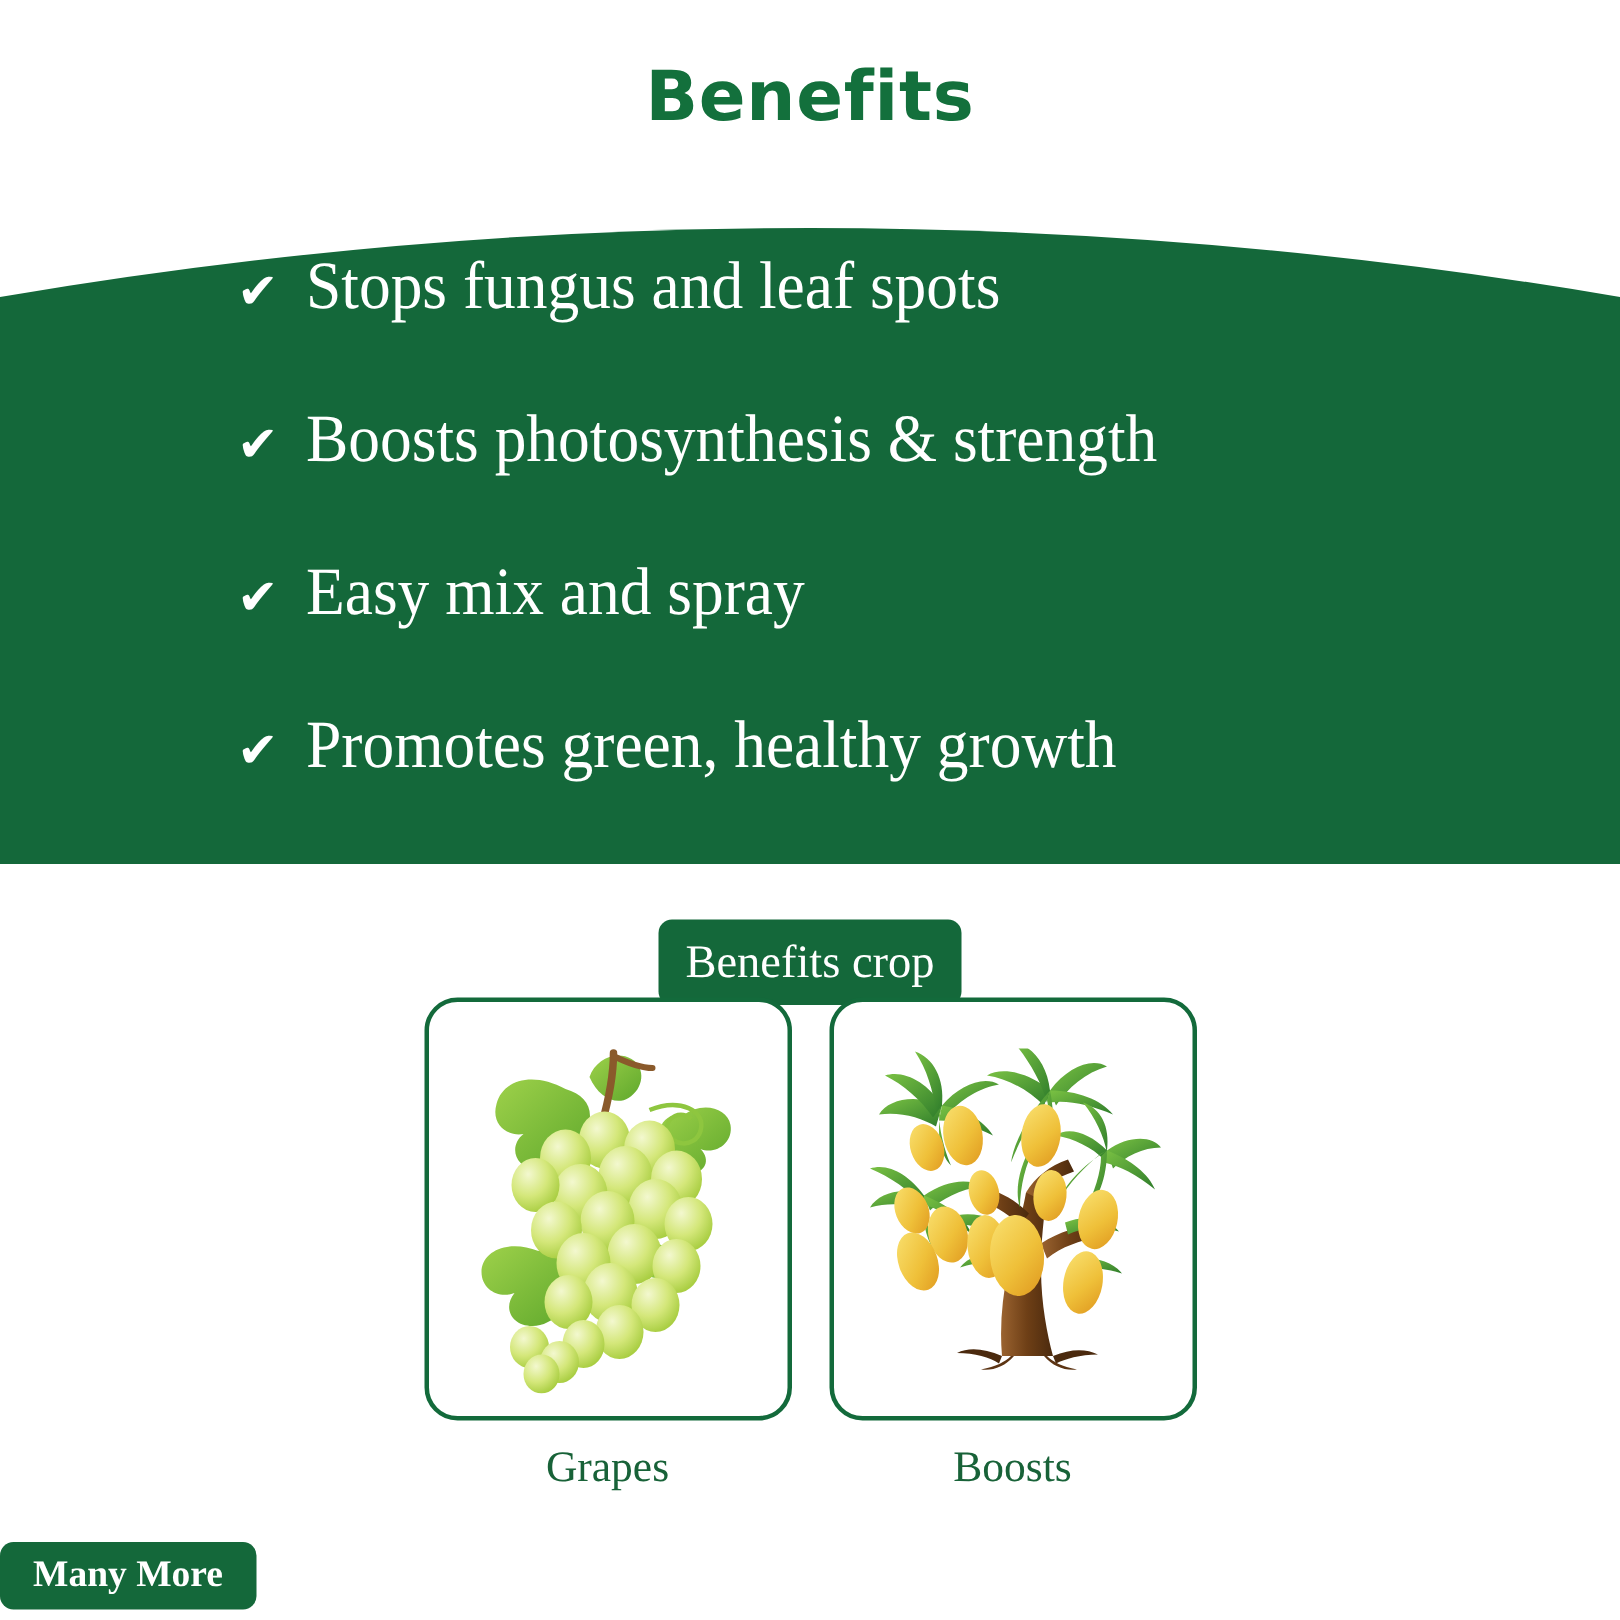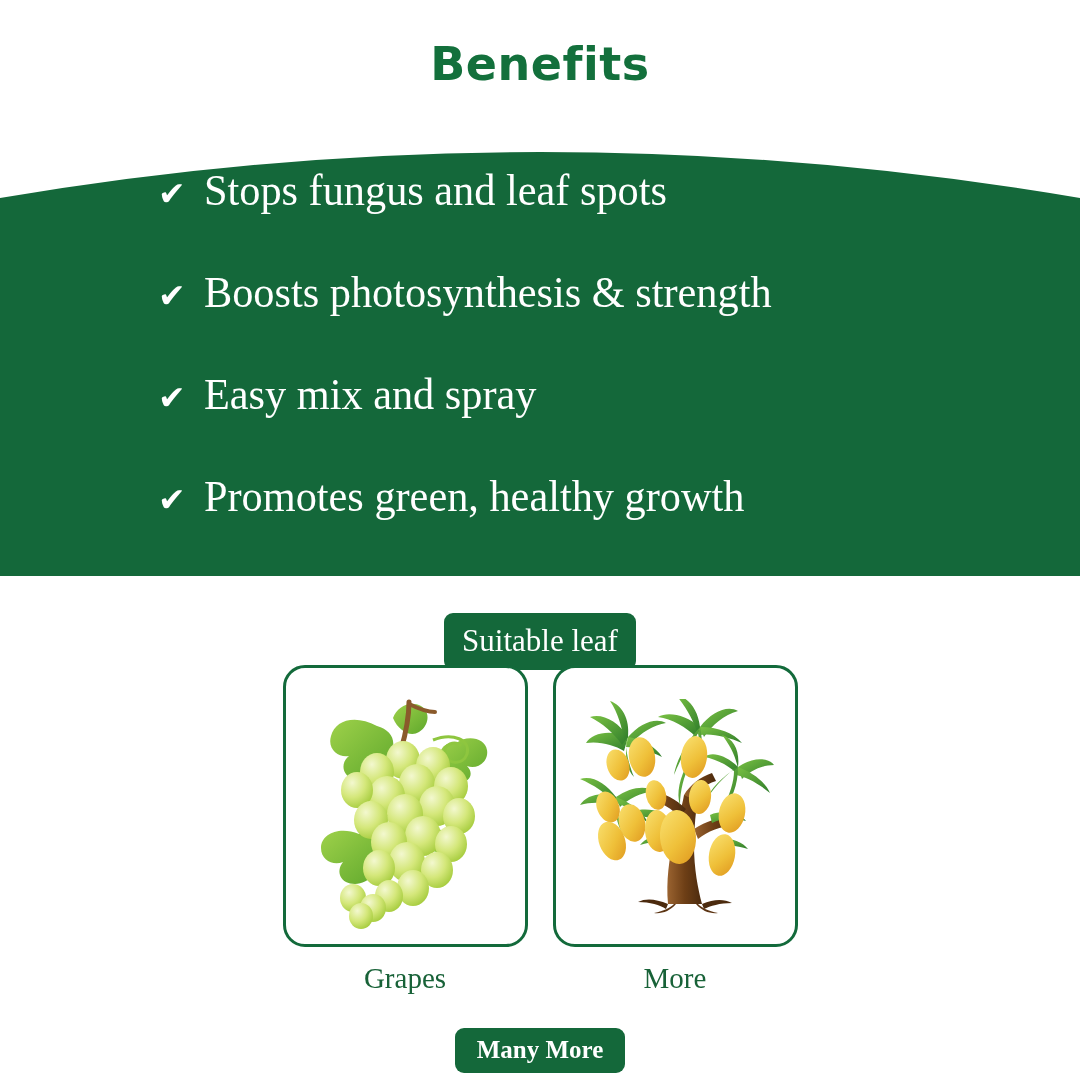--- a/index.html
+++ b/index.html
@@ -122,21 +122,20 @@
     text-align:center;
     color:#186238;
     font-family:"Liberation Serif", serif;
     font-size:29px;
     line-height:1;
   }
 
   .many-wrap {
     position:absolute;
     top:452px; left:0; width:1080px;
-    text-align:center;
   }
   .many-pill {
     font-size:25px;
     padding:9px 22px 11px 22px;
     font-weight:bold;
   }
 </style>
 </head>
 <body>
 
@@ -170,21 +169,21 @@
   <div class="benefit-row">
     <span class="benefit-check">✔</span>
     <span class="benefit-text">Promotes green, healthy growth</span>
   </div>
 
 </div>
 
 <div class="lower">
 
   <div class="suitable-wrap">
-    <span class="pill suitable-pill">Suitable leaf</span>
+    <span class="pill suitable-pill">Benefits crop</span>
   </div>
 
   <div class="cards">
 
     <div class="card-col">
       <div class="card">
         <svg width="200" height="245" viewBox="0 0 200 245" aria-hidden="true">
           <defs>
             <radialGradient id="gb" cx="35%" cy="30%" r="75%">
               <stop offset="0%" stop-color="#f3f8cf"></stop>
@@ -311,21 +310,21 @@
             <ellipse cx="88" cy="132" rx="13" ry="21" transform="rotate(-6 88 132)"></ellipse>
             <ellipse cx="108" cy="138" rx="18" ry="27" transform="rotate(-4 108 138)"></ellipse>
             <ellipse cx="124" cy="58" rx="13" ry="21" transform="rotate(8 124 58)"></ellipse>
             <ellipse cx="130" cy="98" rx="11" ry="17" transform="rotate(6 130 98)"></ellipse>
             <ellipse cx="162" cy="114" rx="13" ry="20" transform="rotate(12 162 114)"></ellipse>
             <ellipse cx="152" cy="156" rx="13" ry="21" transform="rotate(10 152 156)"></ellipse>
             <ellipse cx="86" cy="96" rx="10" ry="15" transform="rotate(-12 86 96)"></ellipse>
           </g>
         </svg>
       </div>
-      <div class="card-label">More</div>
+      <div class="card-label">Boosts</div>
     </div>
 
   </div>
 
   <div class="many-wrap">
     <span class="pill many-pill">Many More</span>
   </div>
 
 </div>
 

